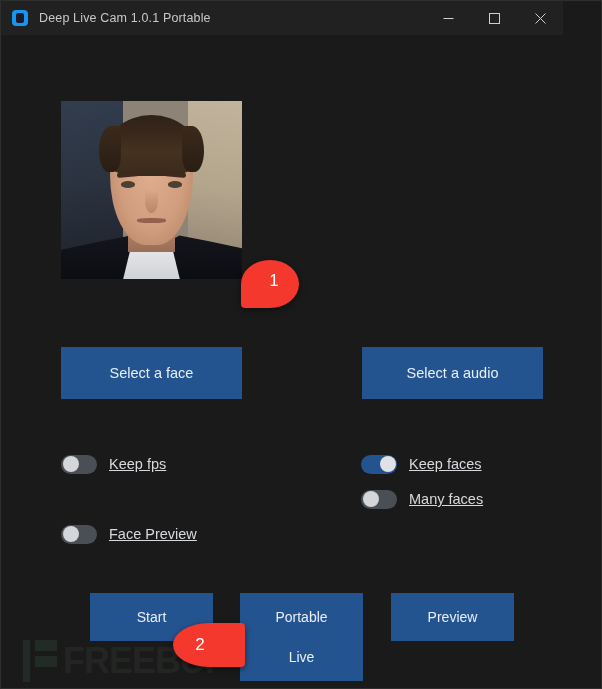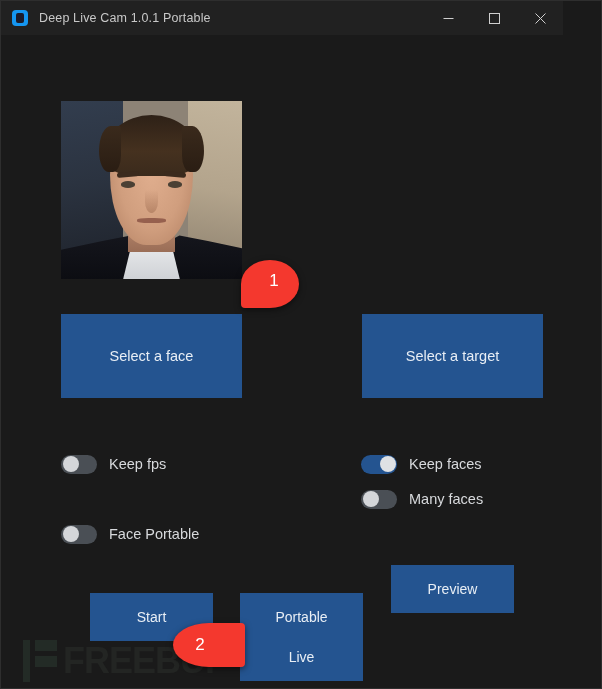--- a/index.html
+++ b/index.html
@@ -140,22 +140,23 @@
   .btn-blue {
     background: #245490;
     color: #e8eef5;
     border: none;
     display: flex; align-items: center; justify-content: center;
     font-family: "Liberation Sans", sans-serif;
     cursor: pointer;
     position: absolute;
   }
   .btn-select {
-    width: 181px; height: 84px;
+    width: 181px; height: 52px;
     font-size: 14.5px;
+    margin-top: 33px;
   }
   #btn-face   { left: 60px;  top: 313px; }
   #btn-target { left: 361px; top: 313px; }
 
   
   .switch-row {
     position: absolute;
     display: flex; align-items: center;
     cursor: pointer;
     height: 22px;
@@ -174,30 +175,31 @@
     width: 16px; height: 16px;
     border-radius: 50%;
     background: #d4d6d9;
   }
   .track.on .knob { left: auto; right: 1.5px; background: #dfe1e4; }
   .switch-label {
     margin-left: 12px;
     font-size: 14.5px;
     color: #d7d9dc;
     white-space: nowrap;
+    text-decoration: underline;
   }
 
   
   .btn-action {
     width: 123px; height: 48px;
     font-size: 14px;
   }
   #btn-start   { left: 89px;  top: 592px; }
   #btn-destroy { left: 239px; top: 592px; }
-  #btn-preview { left: 390px; top: 564px; }
+  #btn-preview { left: 390px; top: 592px; }
   #btn-live    { left: 239px; top: 632px; }
 
   
   .pin {
     position: absolute;
     width: 58px; height: 48px;
     pointer-events: none;
   }
   .pin .bubble {
     position: absolute; inset: 0;
@@ -296,33 +298,33 @@
       <div class="p-brow-l"></div>
       <div class="p-brow-r"></div>
       <div class="p-eye-l"></div>
       <div class="p-eye-r"></div>
       <div class="p-nose"></div>
       <div class="p-mouth"></div>
     </div>
   </div>
 
   <button class="btn-blue btn-select" id="btn-face">Select a face</button>
-  <button class="btn-blue btn-select" id="btn-target">Select a target</button>
+  <button class="btn-blue btn-select" id="btn-target">Select a audio</button>
 
   <div class="switch-row" style="left:60px; top:452px;">
     <span class="track">
         <span class="knob"></span>
       </span>
     <span class="switch-label">Keep fps</span>
   </div>
   <div class="switch-row" style="left:60px; top:522px;">
     <span class="track">
         <span class="knob"></span>
       </span>
-    <span class="switch-label">Face Portable</span>
+    <span class="switch-label">Face Preview</span>
   </div>
 
   <div class="switch-row" style="left:360px; top:452px;">
     <span class="track on">
         <span class="knob"></span>
       </span>
     <span class="switch-label">Keep faces</span>
   </div>
   <div class="switch-row" style="left:360px; top:487px;align-items:center;">
     <span class="track">

